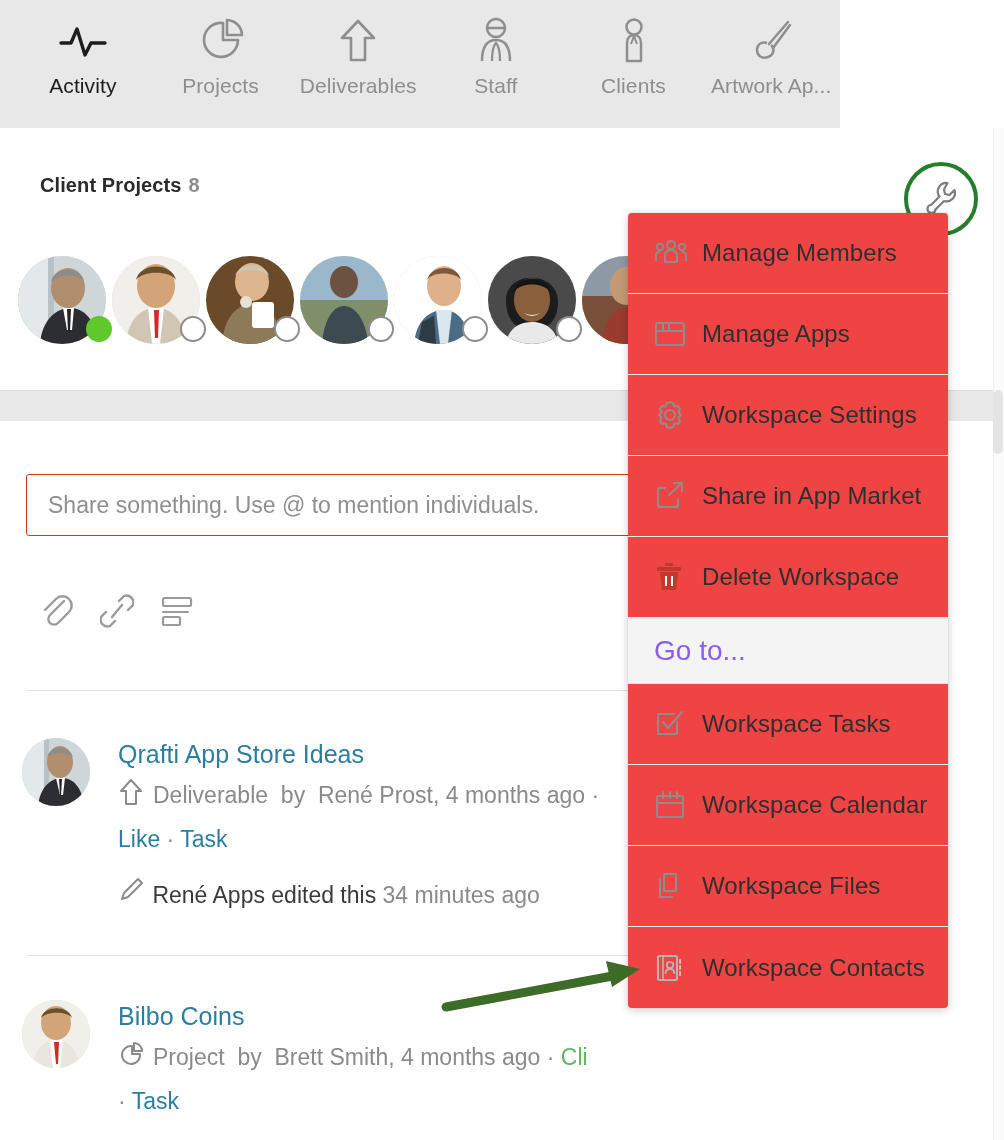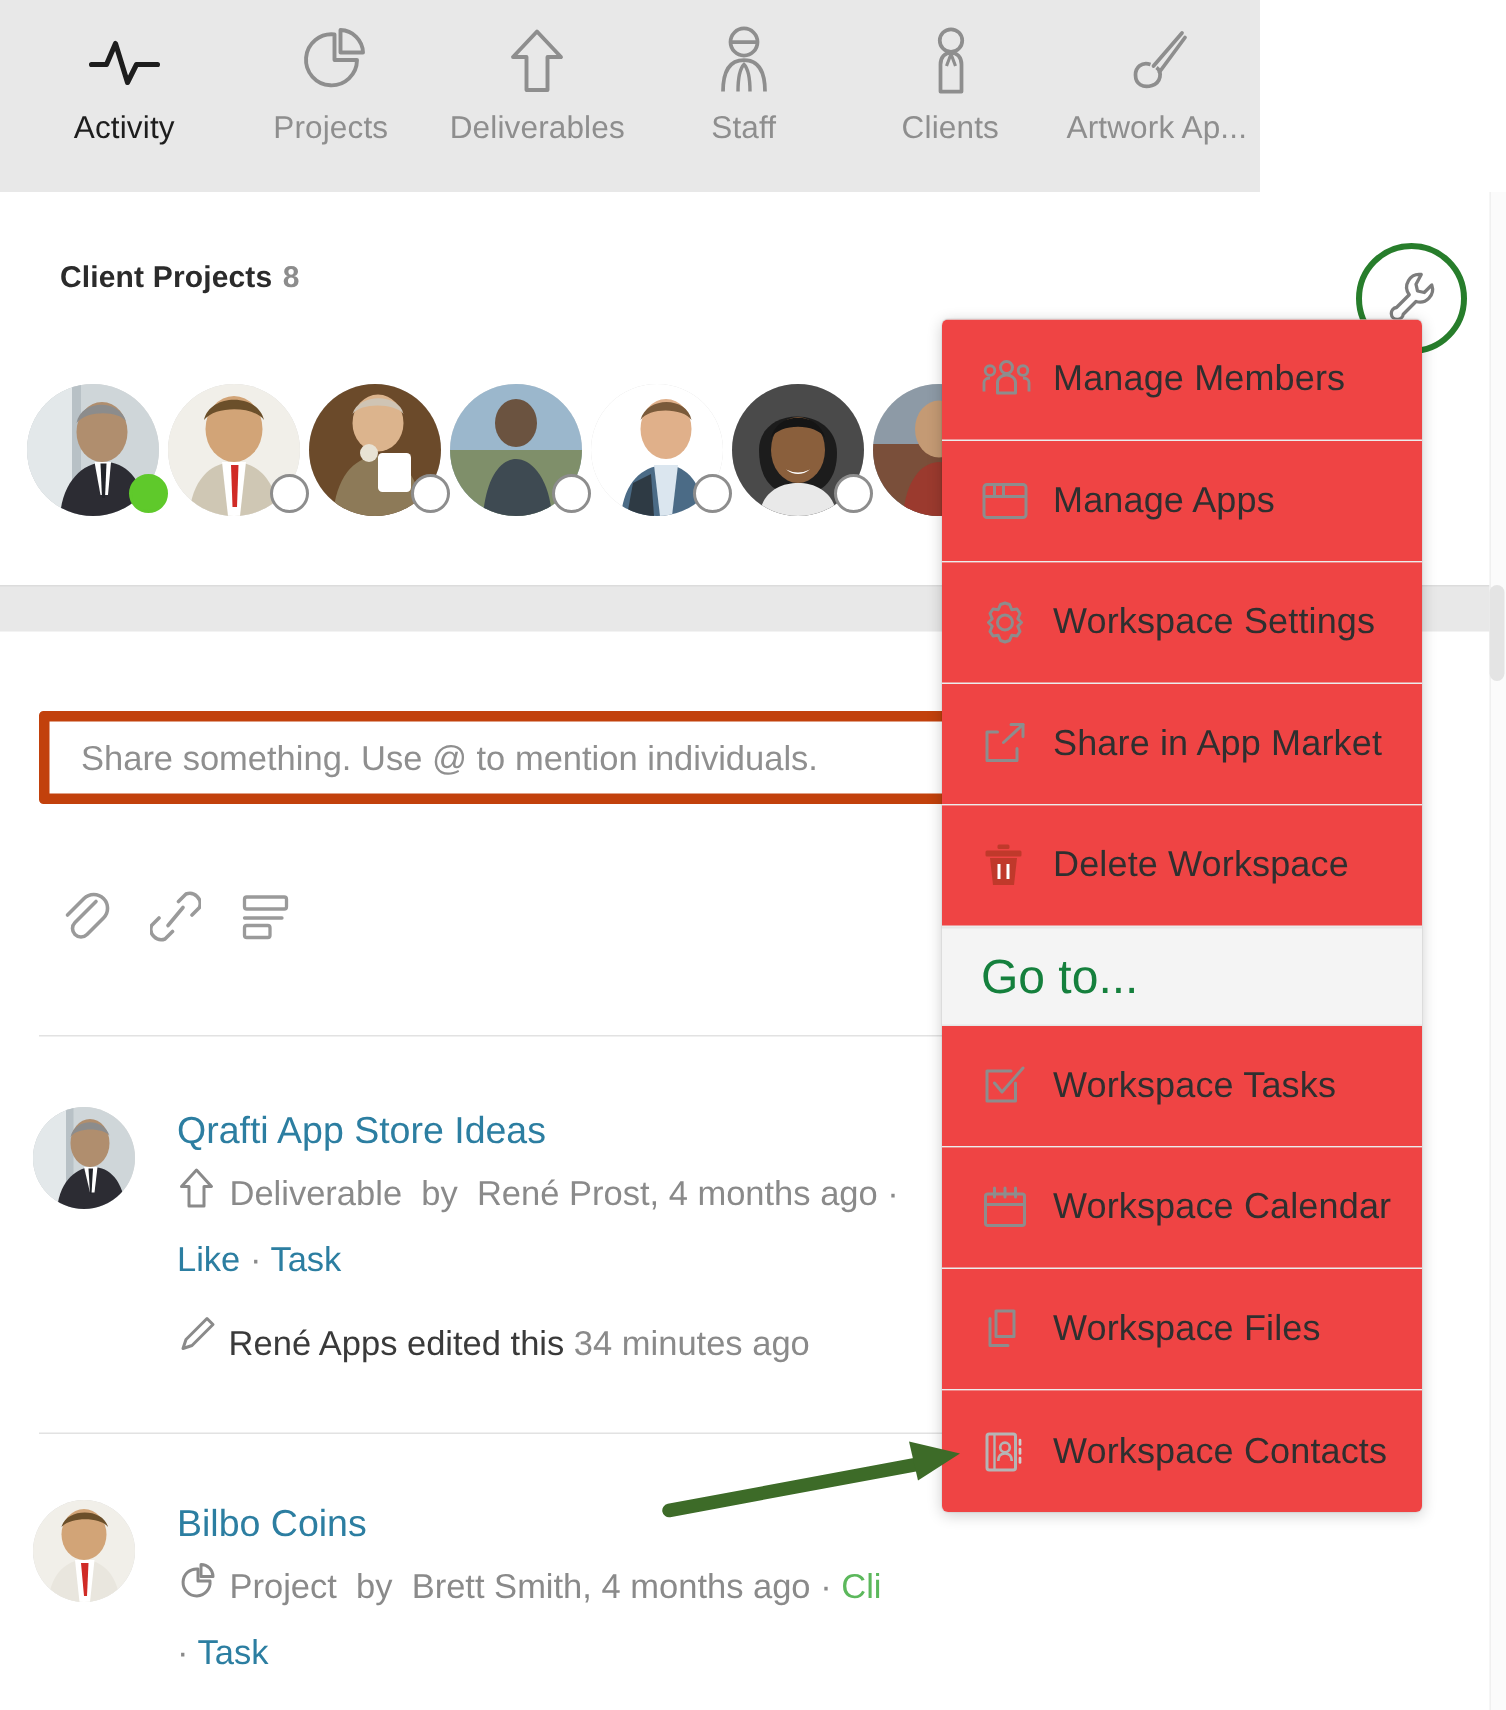--- a/index.html
+++ b/index.html
@@ -60,21 +60,21 @@
   }
   .status.online { background: #5fc92b; border-color: #5fc92b; }
 
   .gray-band { position: absolute; left: 0; top: 390px; width: 1004px; height: 31px; background: #e8e8e8; }
   .gray-band-line { position: absolute; left: 0; top: 0; width: 100%; height: 1px; background: #dcdcdc; }
 
   
   .composer-wrap { position: absolute; left: 0; top: 421px; width: 1004px; }
   .composer-box {
     position: absolute; left: 26px; top: 53px; width: 900px; height: 62px;
-    border: 7px solid #c2410c; border-radius: 3px; background: #fff;
+    border: 1px solid #c2410c; border-radius: 3px; background: #fff;
     display: flex; align-items: center; padding-left: 21px;
   }
   .composer-ph { font-size: 23px; color: #8f8f8f; }
   .composer-tools { position: absolute; left: 40px; top: 172px; display: flex; gap: 26px; align-items: center; }
   .tool-icon { cursor: pointer; }
 
   .feed-sep { position: absolute; left: 26px; width: 900px; height: 1px; background: #e2e2e2; }
 
   
   .feed-item { position: absolute; left: 0; width: 660px; }
@@ -105,21 +105,21 @@
     padding-left: 26px; border-bottom: 1px solid #ececec;
     cursor: pointer; background: #ef4444;
   }
   .menu-item:last-child { border-bottom: none; }
   .mi-icon { width: 48px; display: flex; align-items: center; }
   .mi-label { font-size: 24px; color: #2f2f2f; letter-spacing: .1px; white-space: nowrap; }
   .menu-header {
     height: 66px; display: flex; align-items: center; padding-left: 26px;
     background: #f4f4f4; border-bottom: 1px solid #e6e6e6; border-top: 1px solid #e6e6e6;
   }
-  .menu-header span { font-size: 32px; color: #15803d; }
+  .menu-header span { font-size: 28px; color: #8b5cf6; }
 
   
   .arrow-anno { position: absolute; left: 440px; top: 955px; z-index: 60; pointer-events: none; }
 
   
   .scrollbar-track {
     position: absolute; right: 0; top: 128px; width: 11px; height: 1012px;
     background: #fbfbfb; border-left: 1px solid #f0f0f0; z-index: 70;
   }
   .scrollbar-thumb {

